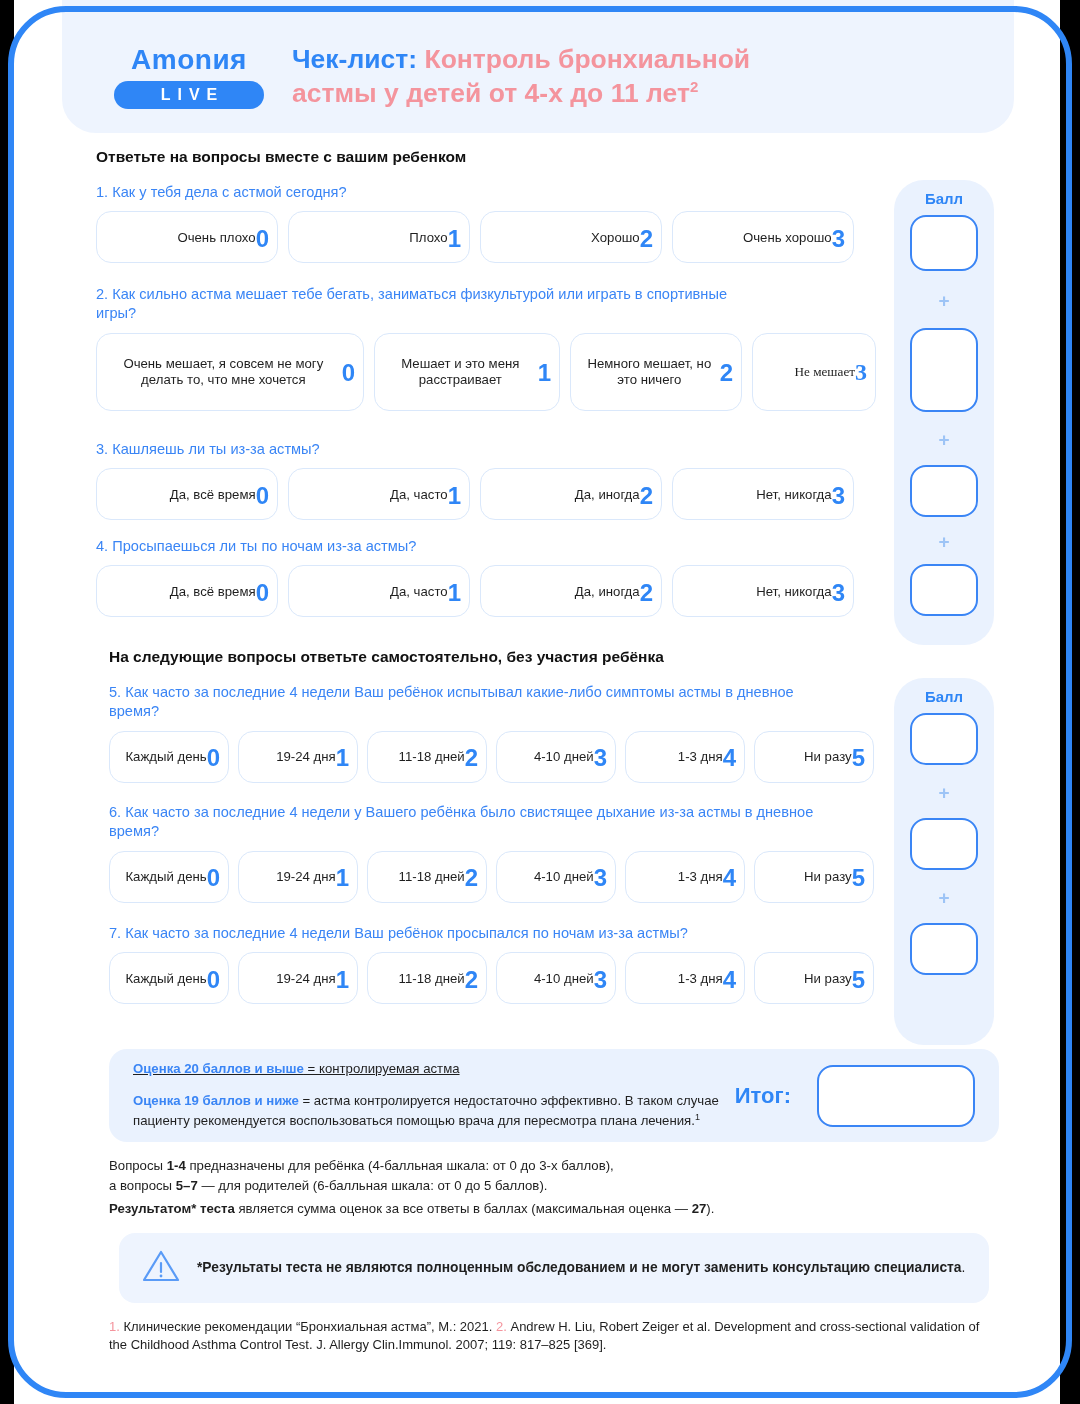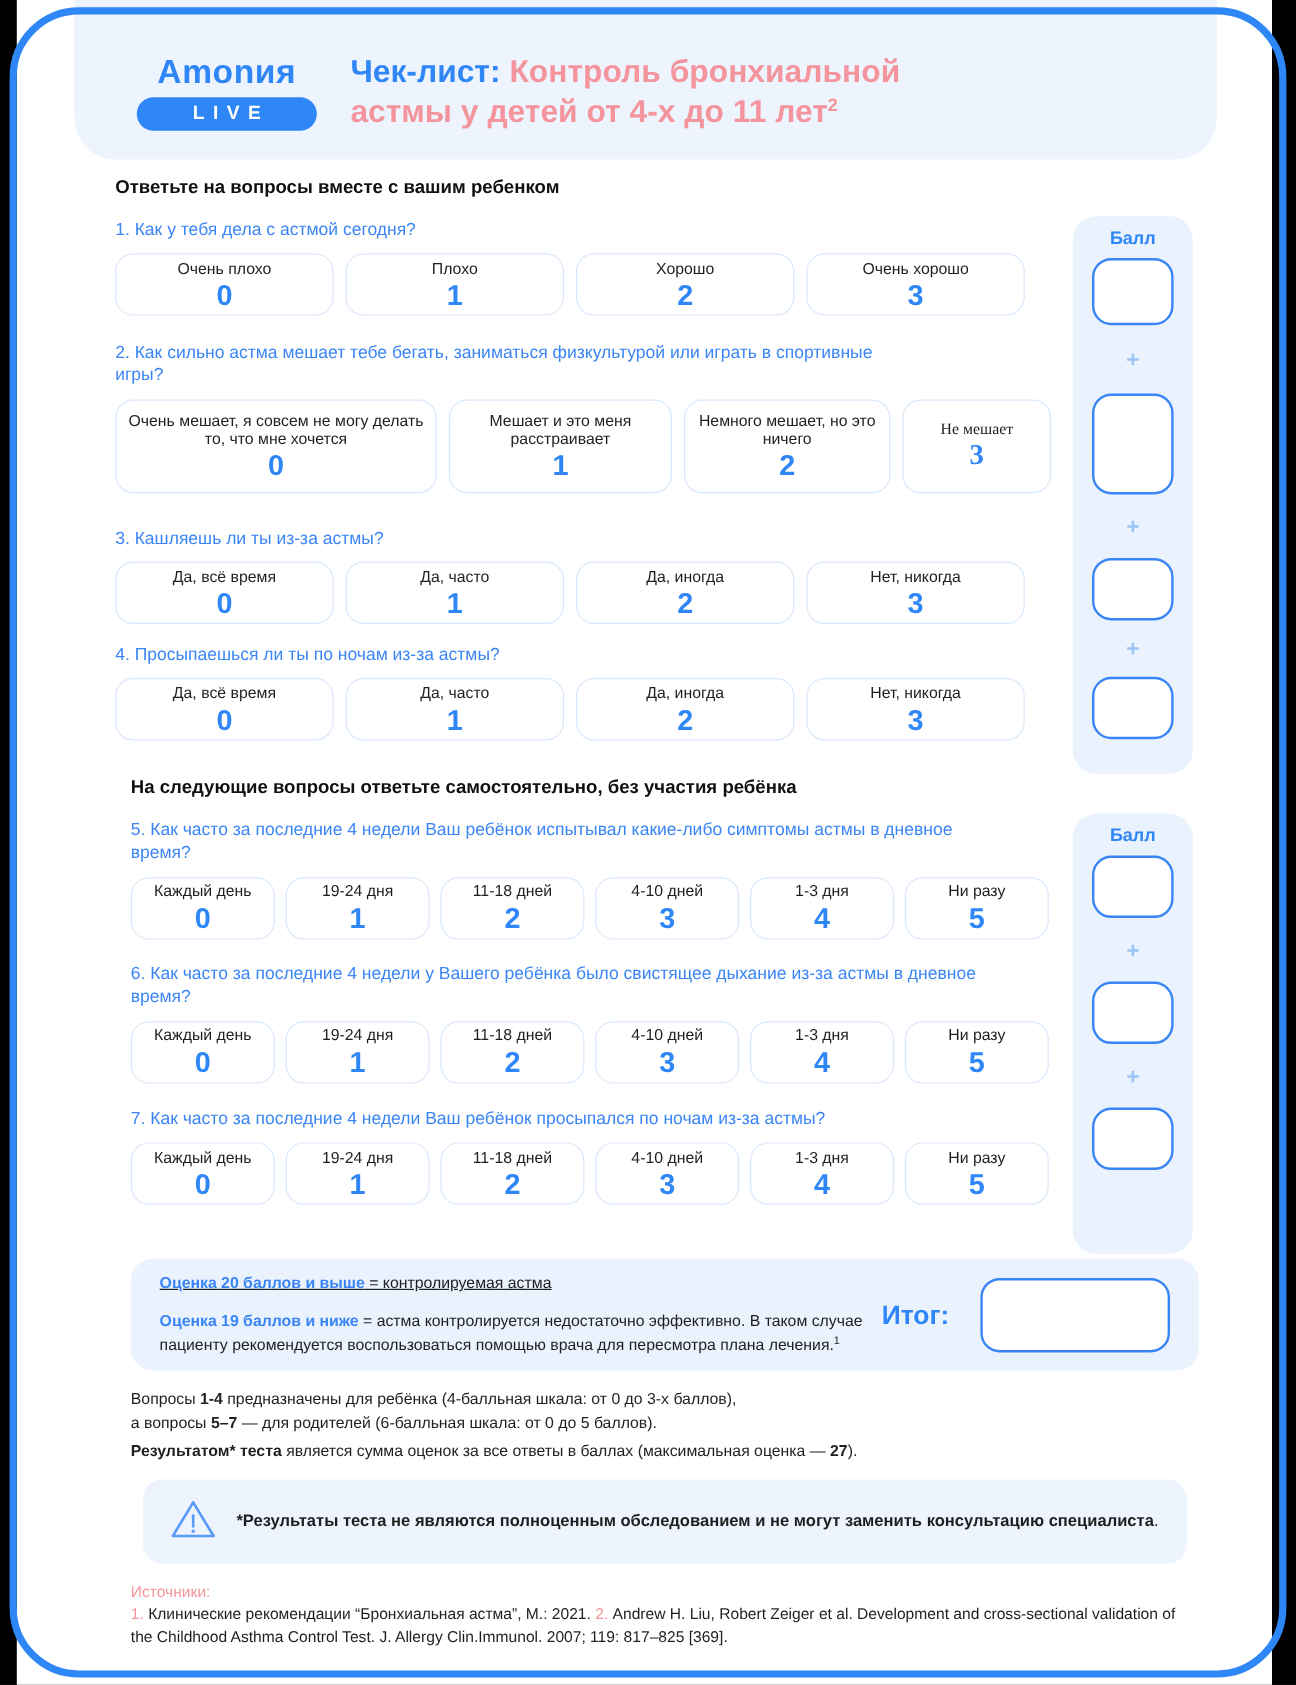--- a/index.html
+++ b/index.html
@@ -57,34 +57,34 @@
     position: absolute; font-size: 15.5px; font-weight: 700; color: #111;
   }
   .qblock { position: absolute; }
   .qtitle {
     font-size: 14.6px; font-weight: 400; color: #3a85f5;
     line-height: 1.32; margin-bottom: 9px;
   }
   .opts { display: flex; gap: 10px; }
   .opt {
     border: 1.6px solid #dae8fb; border-radius: 15px; background: #fff;
-    display:flex; flex-direction: column; align-items:center; justify-content:center;
+    display:flex; align-items:center; justify-content:flex-end;
     padding: 7px 8px 6px;
   }
   .opt .lbl {
     font-size: 13.2px; color: #1f1f1f; text-align:center; line-height: 1.2;
   }
   .opt .num {
     font-size: 24px; font-weight: 800; color: #2f86f6; line-height: 1.05;
     margin-top: 2px;
   }
 
   
   .scorepanel {
-    position: absolute; background: #eaf2fe; border-radius: 20px;
+    position: absolute; background: #eaf2fe; border-radius: 30px;
     display:flex; flex-direction: column; align-items:center;
   }
   .scorepanel .cap {
     font-size: 15px; font-weight: 700; color:#2f86f6; margin: 10px 0 8px;
   }
   .scorebox {
     border: 2px solid #3a85f5; border-radius: 16px; background:#fff;
   }
   .plus { color:#9dc4f6; font-size: 19px; font-weight: 700; line-height: 1; }
 
@@ -369,21 +369,20 @@
         <line x1="20" y1="15" x2="20" y2="24" stroke="#5a9bf7" stroke-width="2.2" stroke-linecap="round"></line>
         <circle cx="20" cy="28" r="1.4" fill="#5a9bf7"></circle>
       </svg>
     </div>
     <div class="warn-txt">
       <span>*Результаты теста не являются полноценным обследованием и не могут заменить консультацию специалиста</span><span class="soft">.</span>
     </div>
   </div>
 
   <div class="sources" style="left:95px; top:1318px; width:890px;">
-    <div class="src-head">Источники:</div>
     <div>
       <span class="src-num">1.</span><span> Клинические рекомендации “Бронхиальная астма”, М.: 2021. </span><span class="src-num">2.</span><span> Andrew H. Liu, Robert Zeiger et al. Development and cross-sectional validation of the Childhood Asthma Control Test. J. Allergy Clin.Immunol. 2007; 119: 817–825 [369].</span>
     </div>
   </div>
 
 </div>
 
 <div class="page-frame"></div>
 
 </body></html>

